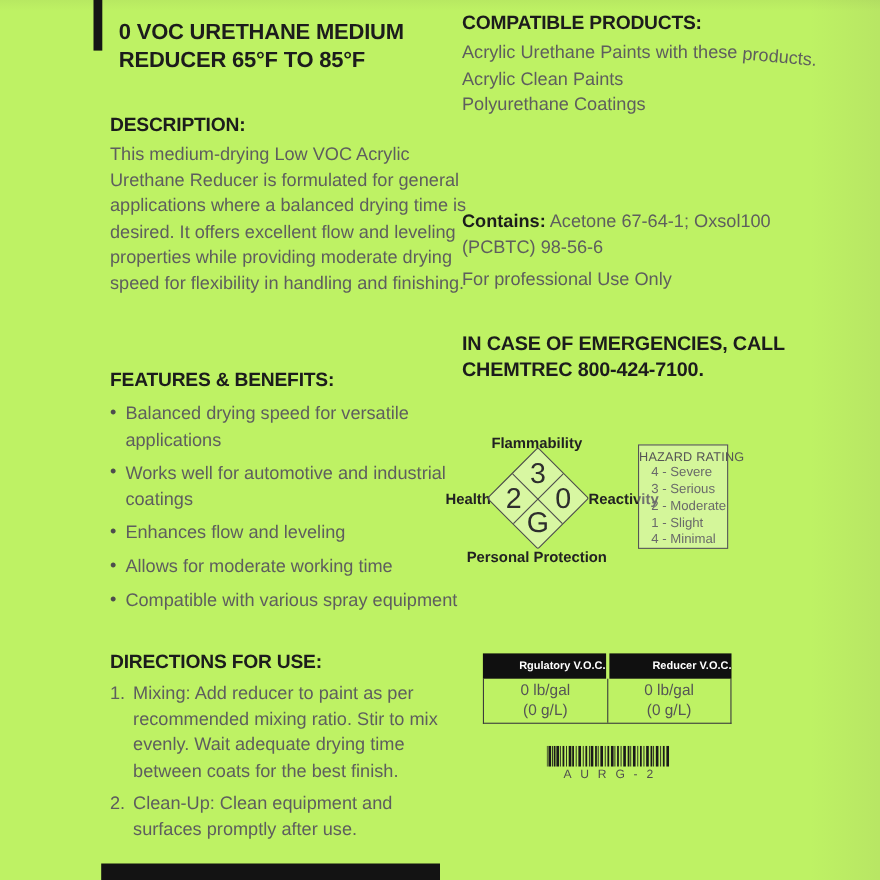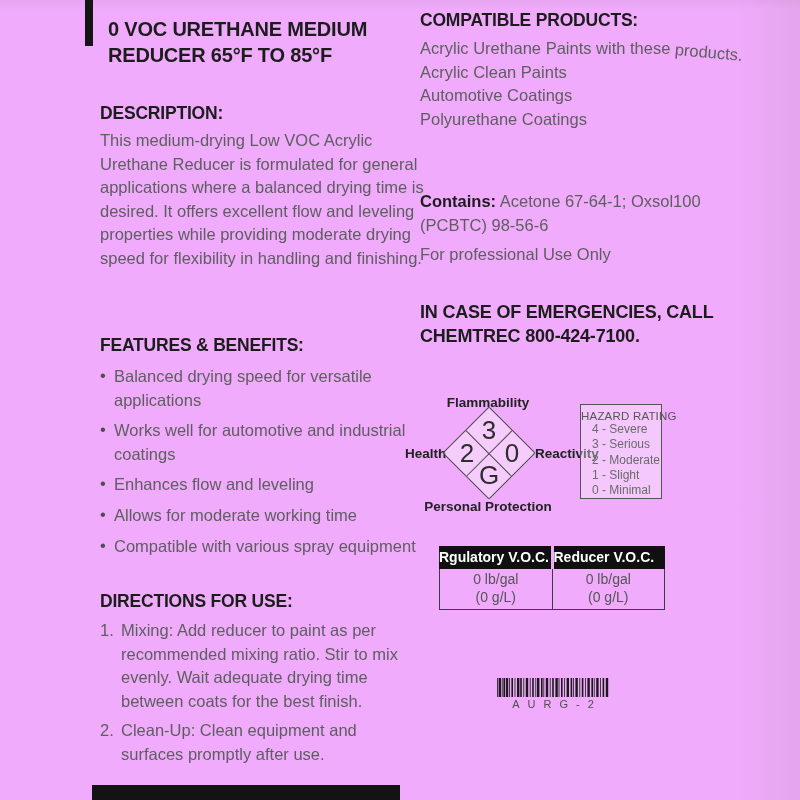--- a/index.html
+++ b/index.html
@@ -1,18 +1,18 @@
 <!DOCTYPE html>
 <html><head>
 <meta charset="utf-8">
 <style>
   html,body{margin:0;padding:0;background:#e8e6e0;}
   #page{
     position:relative;width:800px;height:800px;overflow:hidden;
-    background:#f0abfc;
+    background:#bef264;
     font-family:"Liberation Sans","DejaVu Sans",sans-serif;
     color:#5e5e5e;
   }
   
   .shade-right{position:absolute;top:0;right:0;width:64px;height:100%;
     background:linear-gradient(to right,rgba(130,122,100,0),rgba(130,122,100,0.10));}
   .shade-top{position:absolute;top:0;left:0;width:100%;height:10px;
     background:linear-gradient(to bottom,rgba(60,60,55,0.05),rgba(60,60,55,0));}
   .artifact-vert{position:absolute;left:85px;top:0;width:8px;height:46px;background:#151515;}
   .artifact-bottom{position:absolute;left:92px;top:785px;width:308px;height:15px;background:#131313;}
@@ -63,22 +63,22 @@
   .num-bottom{left:84px;top:82px;}
 
   
   .hazard-box{left:580px;top:404px;width:80px;height:93px;border:1.5px solid #555;background:rgba(255,255,255,0.35);}
   .hazard-title{font-size:11.5px;color:#555;text-align:center;margin-top:5px;letter-spacing:0.2px;white-space:nowrap;}
   .hazard-item{font-size:12px;color:#6a6a6a;line-height:15.3px;padding-left:11px;white-space:nowrap;}
 
   
   .voc{left:439px;top:546px;width:226px;}
   .voc-head{display:flex;gap:3px;}
-  .voc-hcell{flex:1;background:#101010;color:#fff;font-weight:800;font-size:14px;
-    text-align:left;line-height:23px;height:23px;white-space:nowrap;}
+  .voc-hcell{flex:1;background:#101010;color:#fff;font-weight:800;font-size:10px;
+    text-align:right;line-height:23px;height:23px;white-space:nowrap;margin-top:48px;}
   .voc-body{display:flex;border:1px solid #3c3c3c;border-top:none;}
   .voc-cell{flex:1;text-align:center;font-size:14px;color:#555;line-height:17.5px;padding:2px 0 3px;}
   .voc-cell + .voc-cell{border-left:1px solid #3c3c3c;}
 
   
   .barcode{left:497px;top:678px;width:112px;height:19px;}
   .barcode svg{display:block;width:112px;height:19px;}
   .barcode-label{left:497px;top:698px;width:112px;text-align:center;
     font-size:11px;color:#4f4f4f;letter-spacing:8px;padding-left:8px;box-sizing:border-box;white-space:nowrap;}
 </style>
@@ -131,21 +131,20 @@
       <span>Clean-Up: Clean equipment and surfaces promptly after use.</span>
     </div>
   </div>
 
   <h2 class="abs h2 h-compat">COMPATIBLE PRODUCTS:</h2>
   <div class="abs body-txt compat-list">
     <div class="compat-line">
       <span>Acrylic Urethane Paints with these</span><span class="skewed">products.</span>
     </div>
     <div class="compat-line">Acrylic Clean Paints</div>
-    <div class="compat-line">Automotive Coatings</div>
     <div class="compat-line">Polyurethane Coatings</div>
   </div>
 
   <div class="abs body-txt contains">
     <b>Contains:</b><span> Acetone 67-64-1; Oxsol100 (PCBTC) 98-56-6</span>
   </div>
 
   <div class="abs body-txt professional">For professional Use Only</div>
 
   <h2 class="abs emergency">IN CASE OF EMERGENCIES, CALL CHEMTREC 800-424-7100.</h2>
@@ -161,21 +160,21 @@
     <div class="nfpa-num num-right">0</div>
     <div class="nfpa-num num-bottom">G</div>
   </div>
 
   <div class="abs hazard-box">
     <div class="hazard-title">HAZARD RATING</div>
     <div class="hazard-item">4 - Severe</div>
     <div class="hazard-item">3 - Serious</div>
     <div class="hazard-item">2 - Moderate</div>
     <div class="hazard-item">1 - Slight</div>
-    <div class="hazard-item">0 - Minimal</div>
+    <div class="hazard-item">4 - Minimal</div>
   </div>
 
   <div class="abs voc">
     <div class="voc-head">
       <div class="voc-hcell">Rgulatory  V.O.C.</div>
       <div class="voc-hcell">Reducer V.O.C.</div>
     </div>
     <div class="voc-body">
       <div class="voc-cell">
         <div>0 lb/gal</div>

